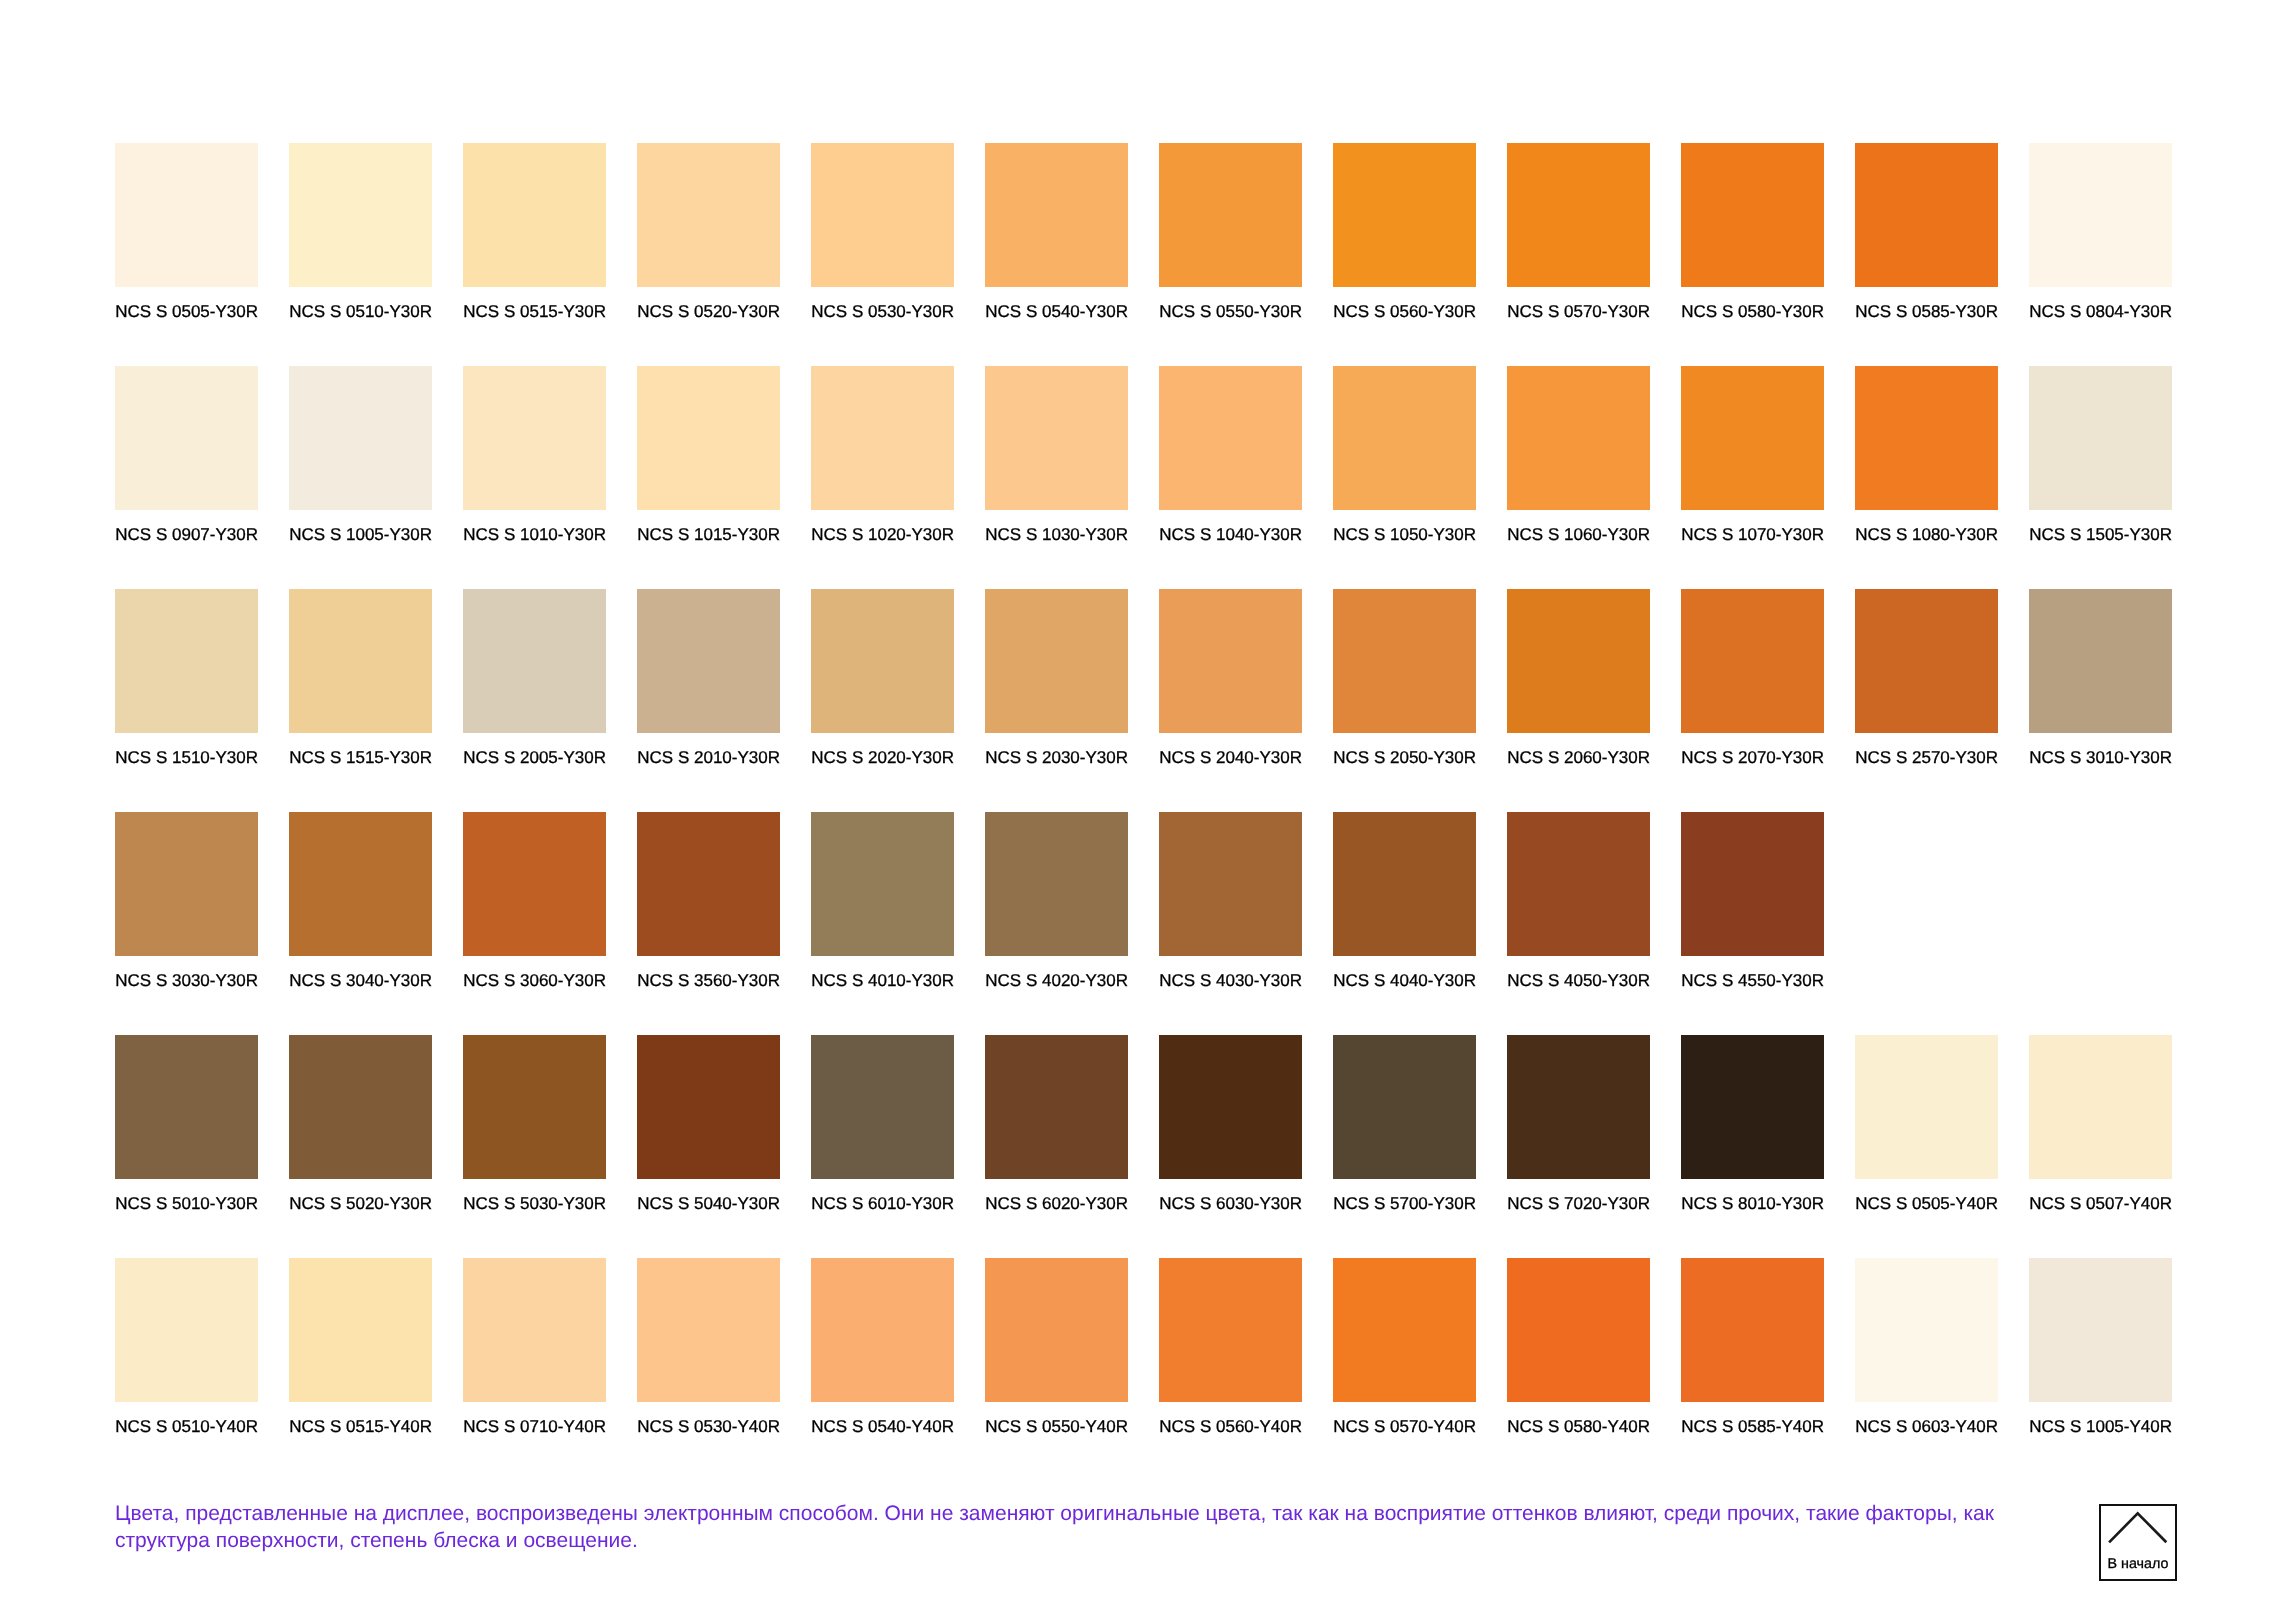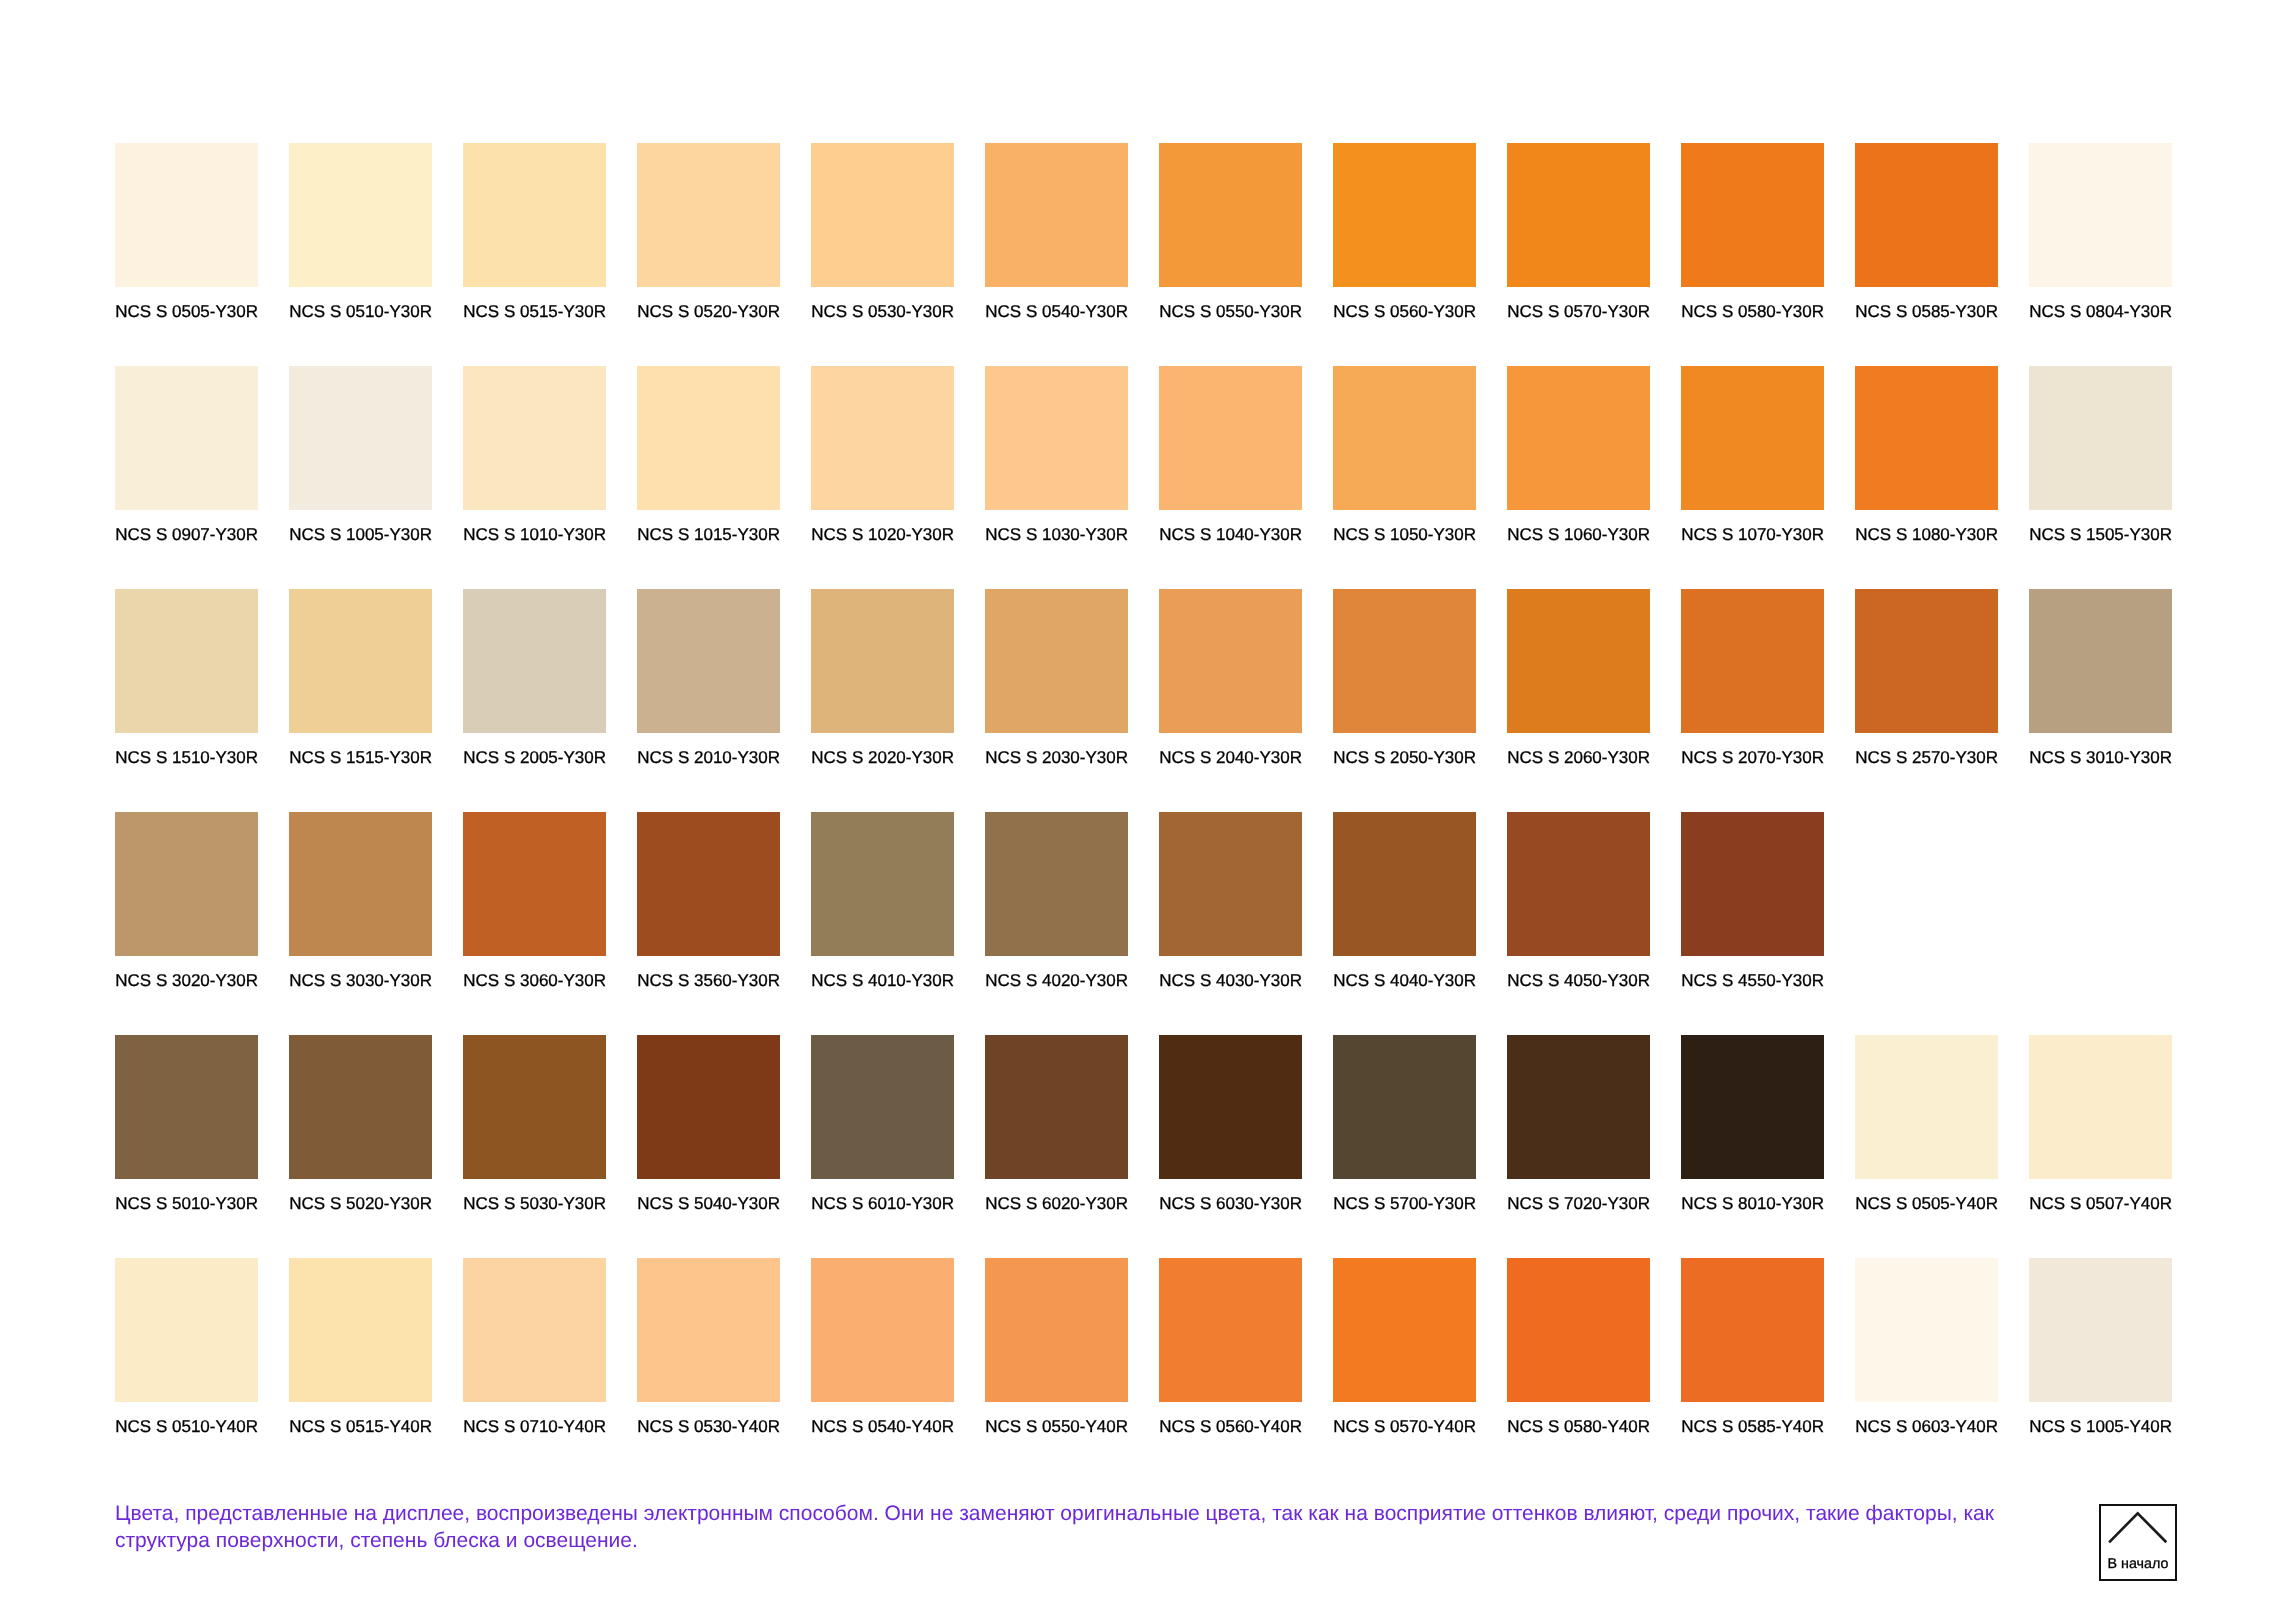--- a/index.html
+++ b/index.html
@@ -213,26 +213,26 @@
           <div class="swatch-chip" style="background: rgb(203, 103, 35);"></div>
           <div class="swatch-label">NCS S 2570-Y30R</div>
         </div>
         <div class="swatch-cell">
           <div class="swatch-chip" style="background: rgb(183, 159, 130);"></div>
           <div class="swatch-label">NCS S 3010-Y30R</div>
         </div>
       </div>
       <div class="swatch-row">
         <div class="swatch-cell">
-          <div class="swatch-chip" style="background: rgb(189, 150, 105);"></div>
-          <div class="swatch-label">NCS S 3020-Y30R</div>
-        </div>
-        <div class="swatch-cell">
           <div class="swatch-chip" style="background: rgb(191, 135, 80);"></div>
           <div class="swatch-label">NCS S 3030-Y30R</div>
+        </div>
+        <div class="swatch-cell">
+          <div class="swatch-chip" style="background: rgb(183, 111, 48);"></div>
+          <div class="swatch-label">NCS S 3040-Y30R</div>
         </div>
         <div class="swatch-cell">
           <div class="swatch-chip" style="background: rgb(192, 96, 36);"></div>
           <div class="swatch-label">NCS S 3060-Y30R</div>
         </div>
         <div class="swatch-cell">
           <div class="swatch-chip" style="background: rgb(156, 76, 31);"></div>
           <div class="swatch-label">NCS S 3560-Y30R</div>
         </div>
         <div class="swatch-cell">

